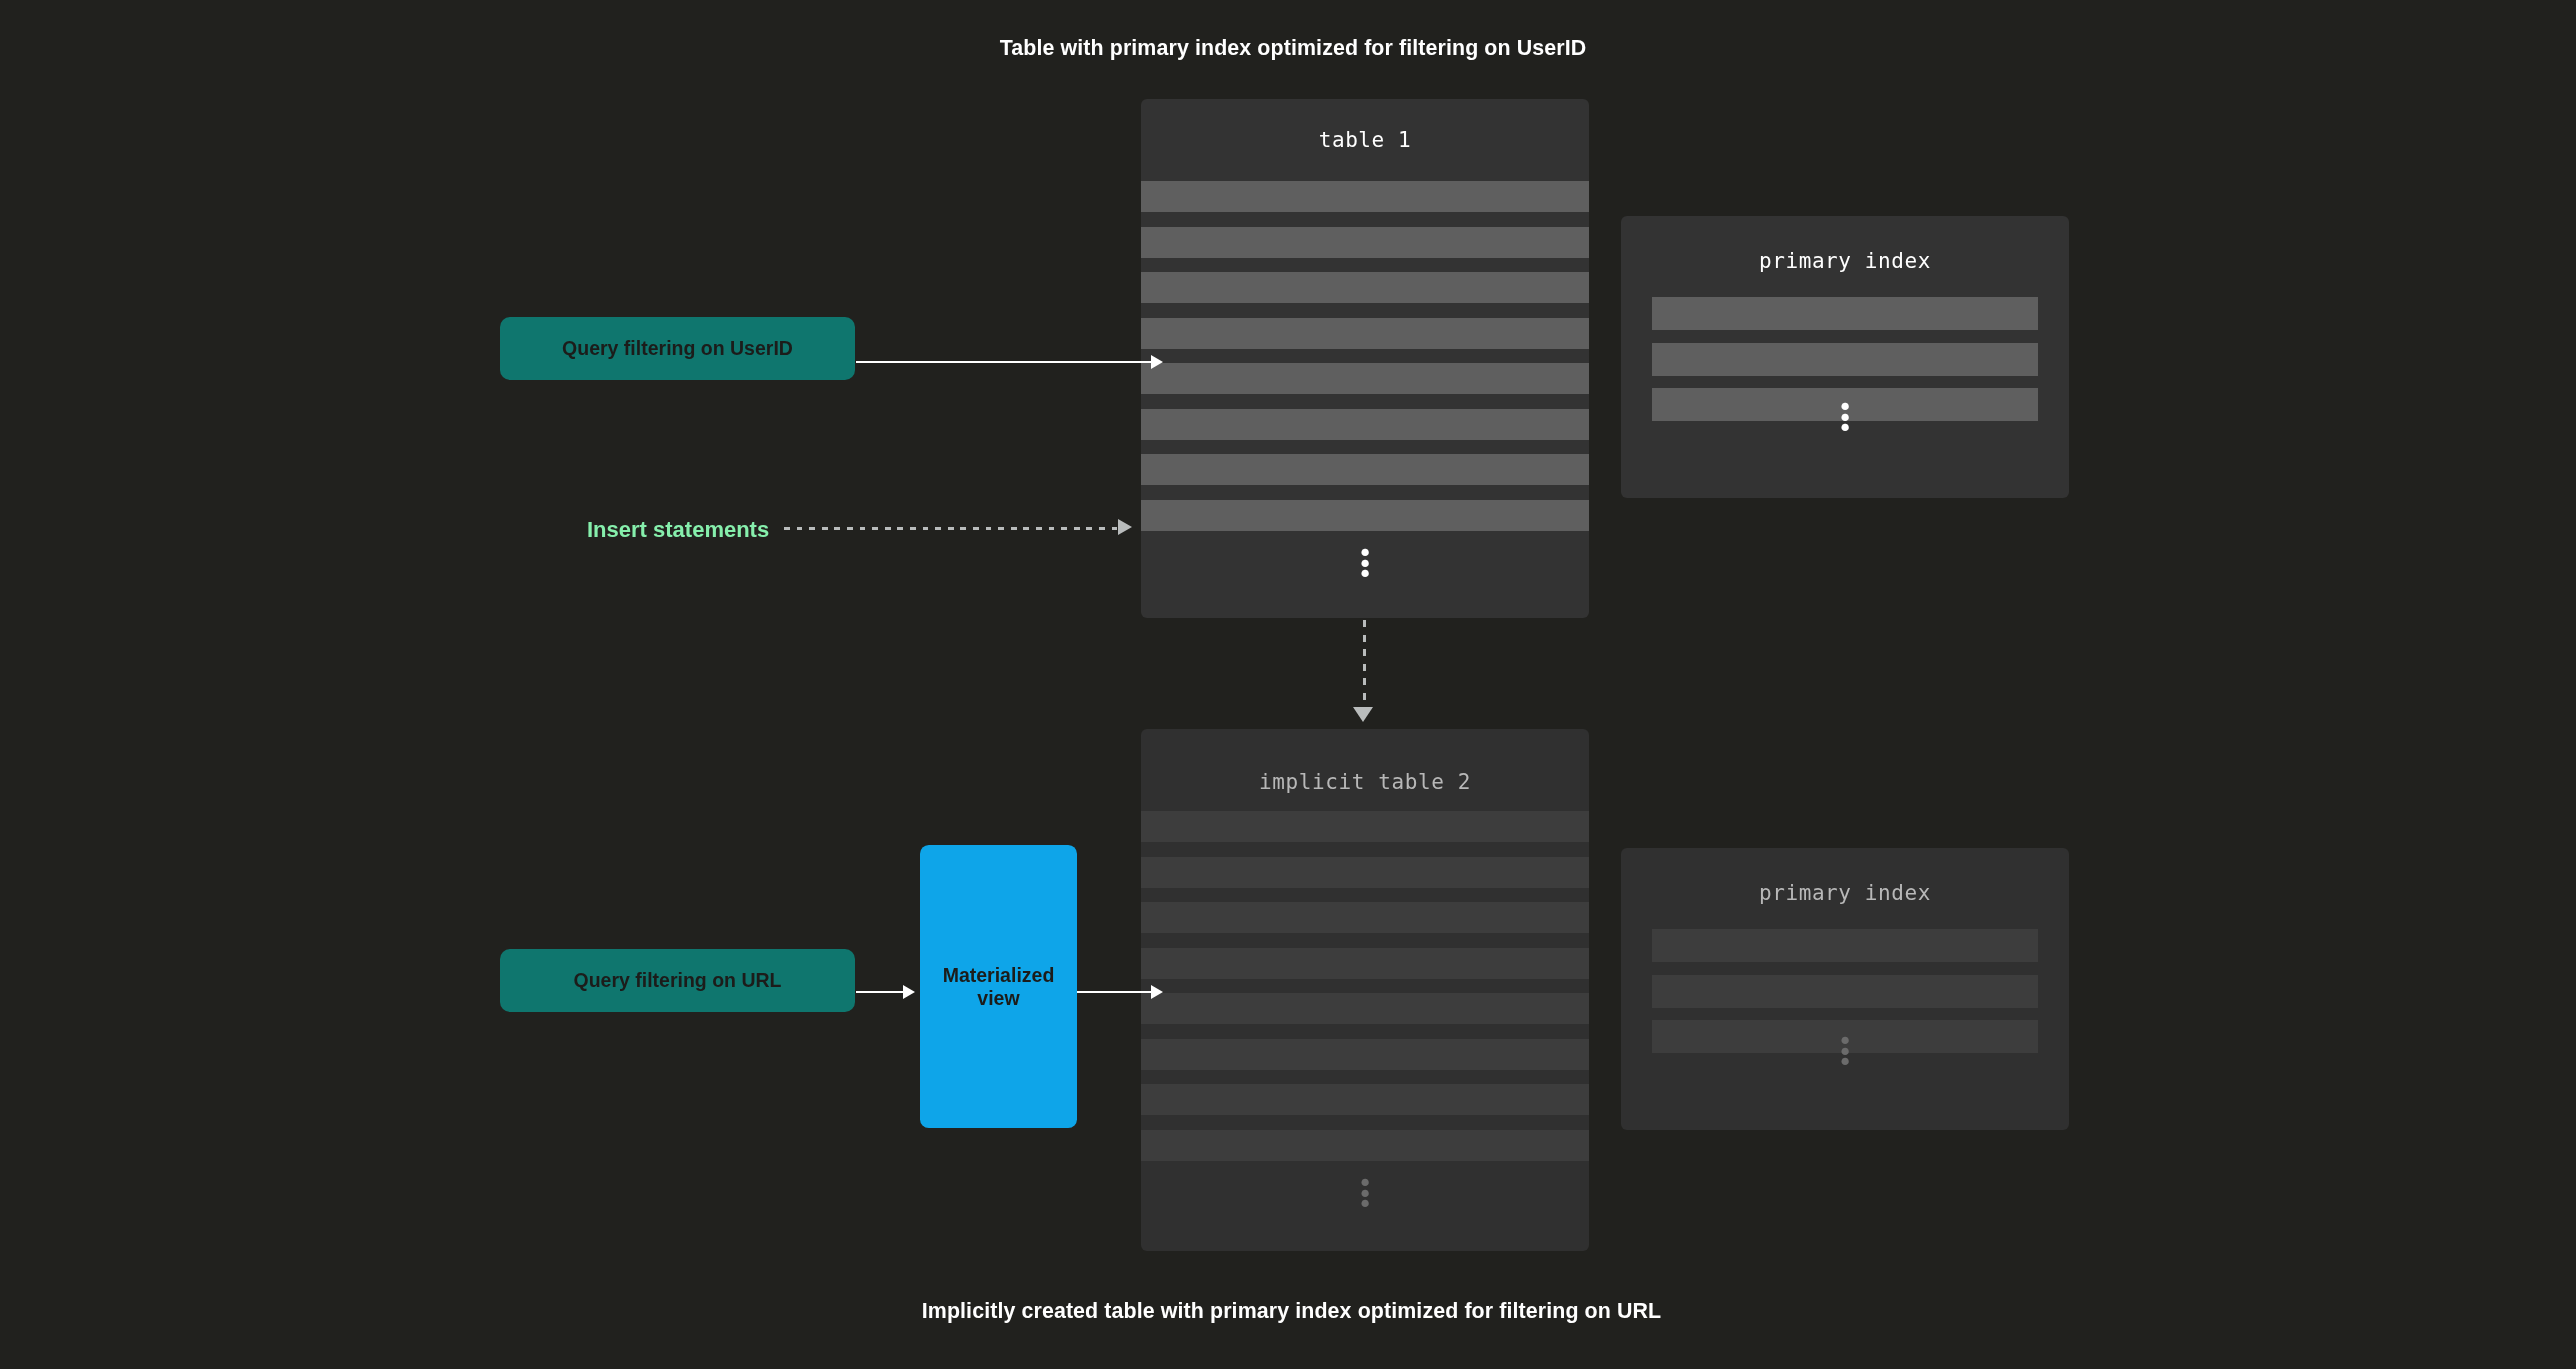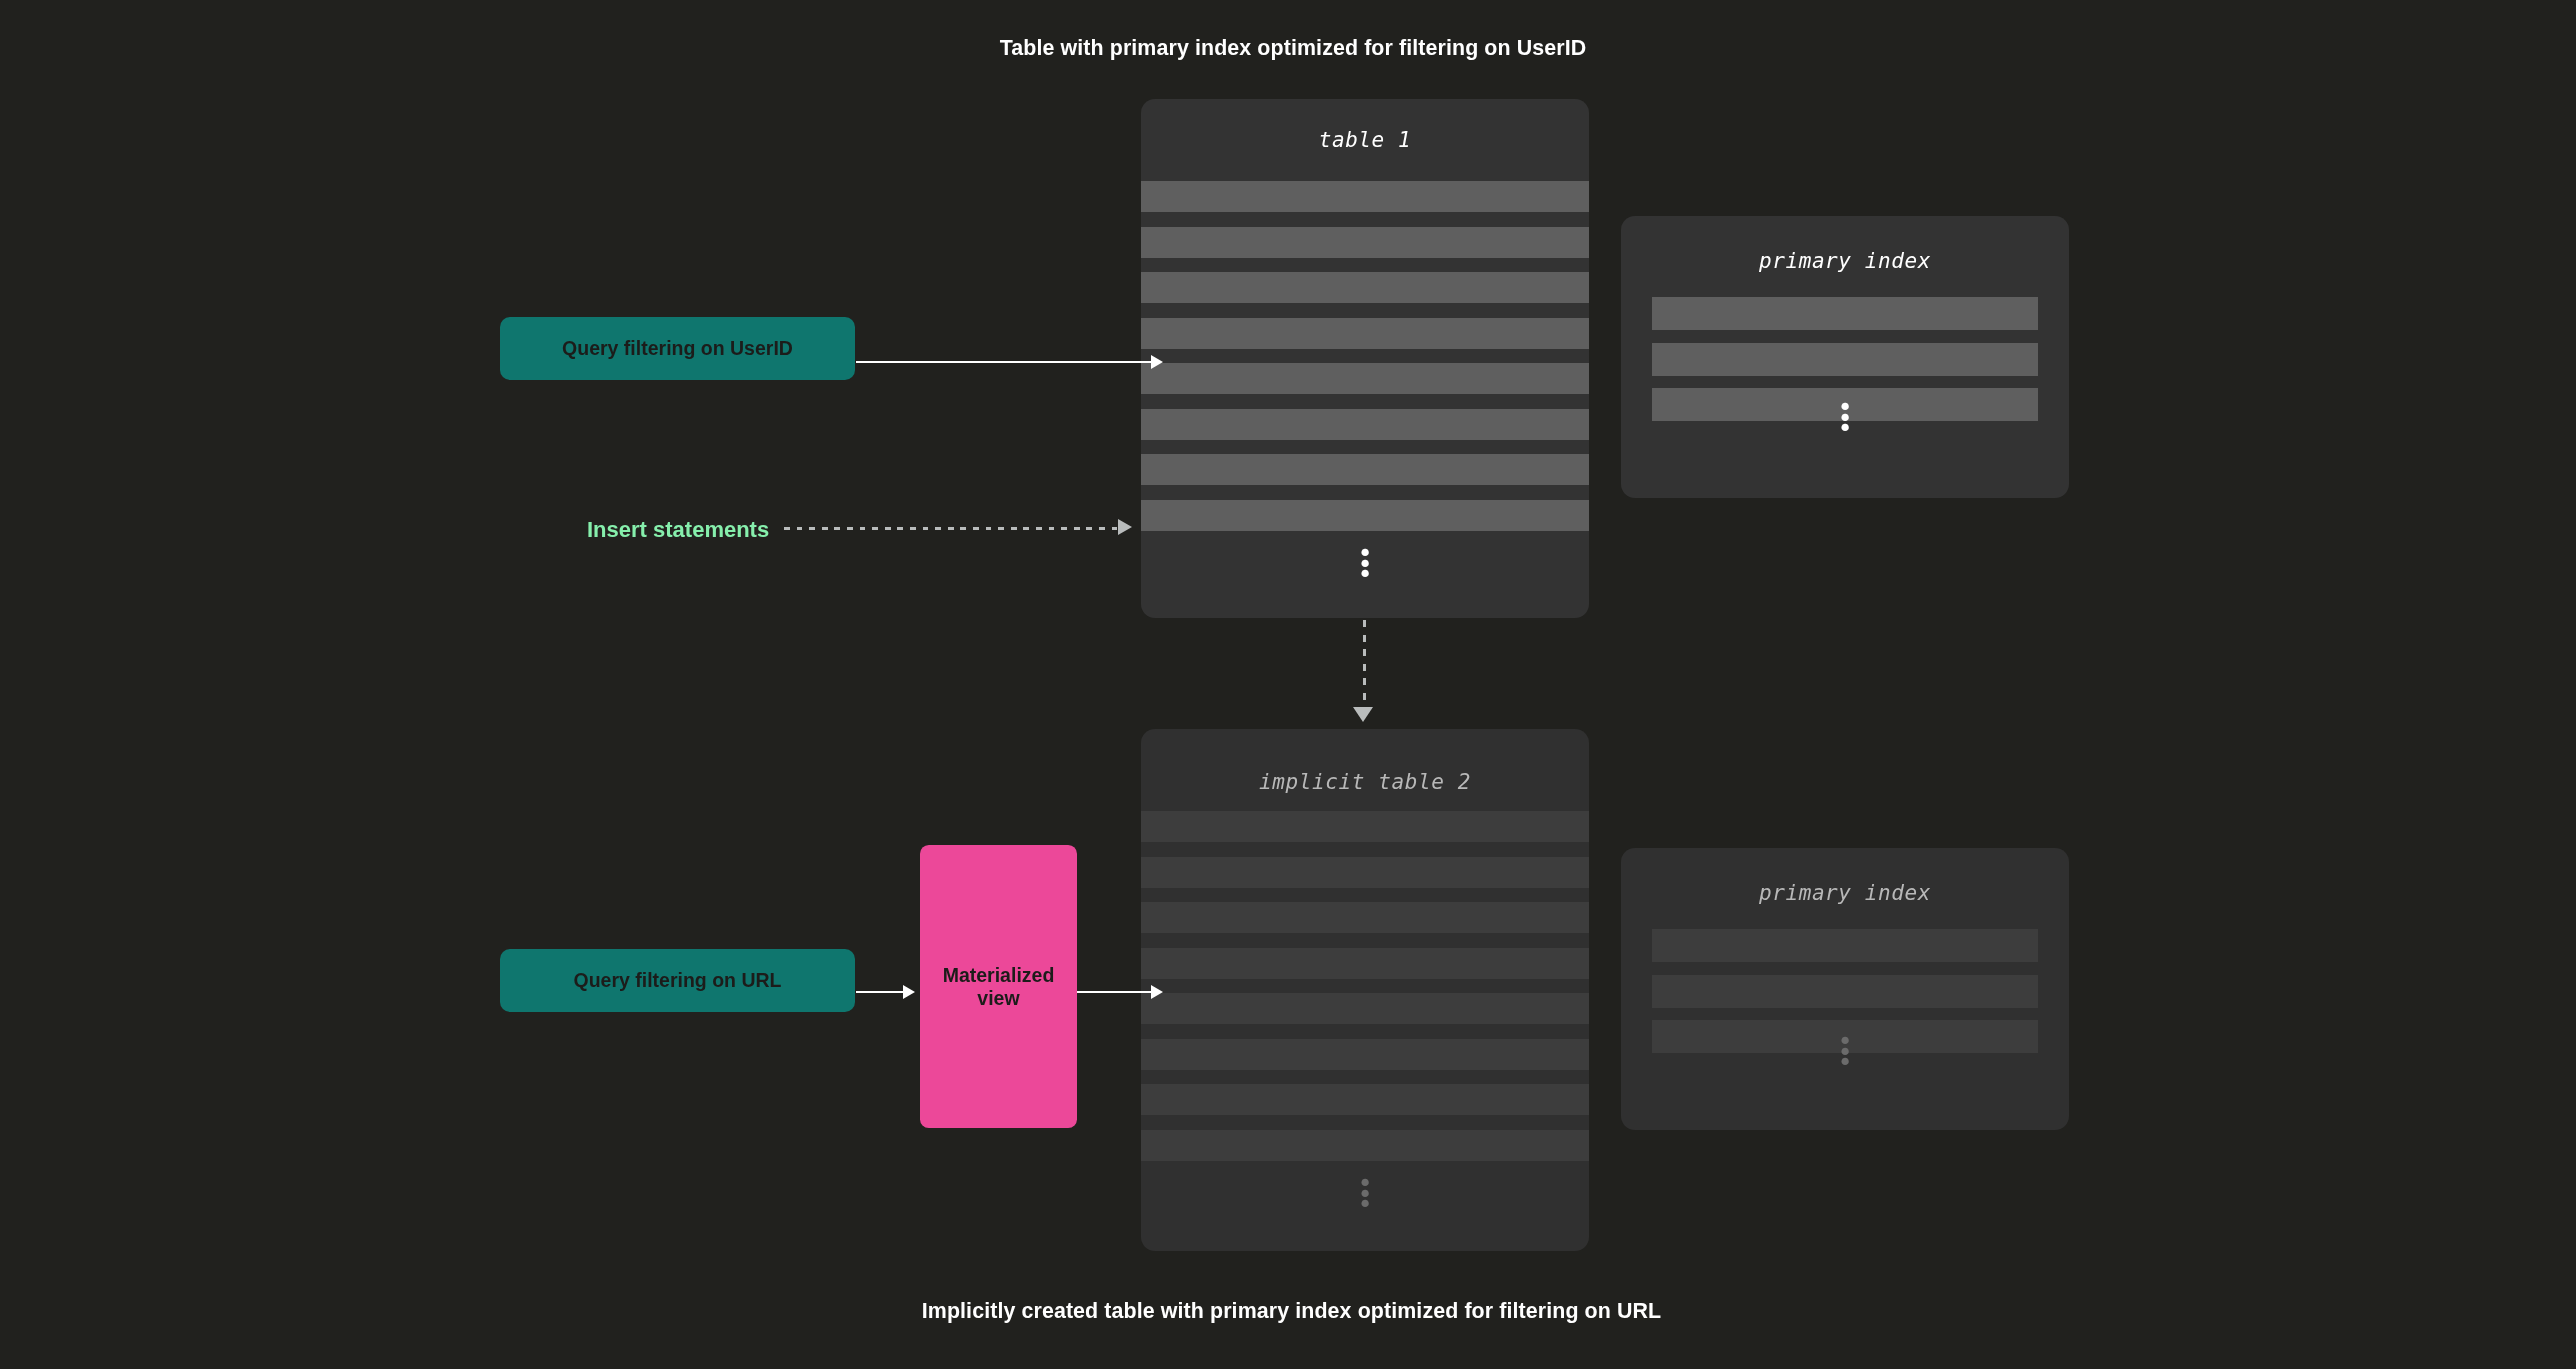--- a/index.html
+++ b/index.html
@@ -30,23 +30,22 @@
     letter-spacing: 0.1px;
     white-space: nowrap;
     text-align: center;
   }
   #caption-top  { top: 36px;  left: 10px; right: 0; }
   #caption-bot  { top: 1299px; left: 0; right: 0; padding-left: 7px; }
 
   
   .panel {
     position: absolute;
-    border-radius: 14px;
+    border-radius: 6px;
     box-sizing: border-box;
-    font-style: italic;
   }
   .panel-title {
     position: absolute;
     left: 0; right: 0;
     text-align: center;
     font-family: "DejaVu Sans Mono", "Liberation Mono", monospace;
     font-size: 21px;
     letter-spacing: 0.6px;
     white-space: nowrap;
   }
@@ -149,21 +148,21 @@
     white-space: nowrap;
   }
   #qbox-userid { left: 500px; top: 317px;  width: 355px; height: 63px; }
   #qbox-url    { left: 500px; top: 949px; width: 355px; height: 63px; }
 
   
   #mview {
     position: absolute;
     left: 920px; top: 845px;
     width: 157px; height: 283px;
-    background: #ec4899;
+    background: #0ea5e9;
     border-radius: 8.8px;
     color: #1c1c1a;
     font-weight: 700;
     font-size: 19.5px;
     line-height: 1.17;
     display: flex;
     align-items: center;
     justify-content: center;
     text-align: center;
     box-sizing: border-box;

